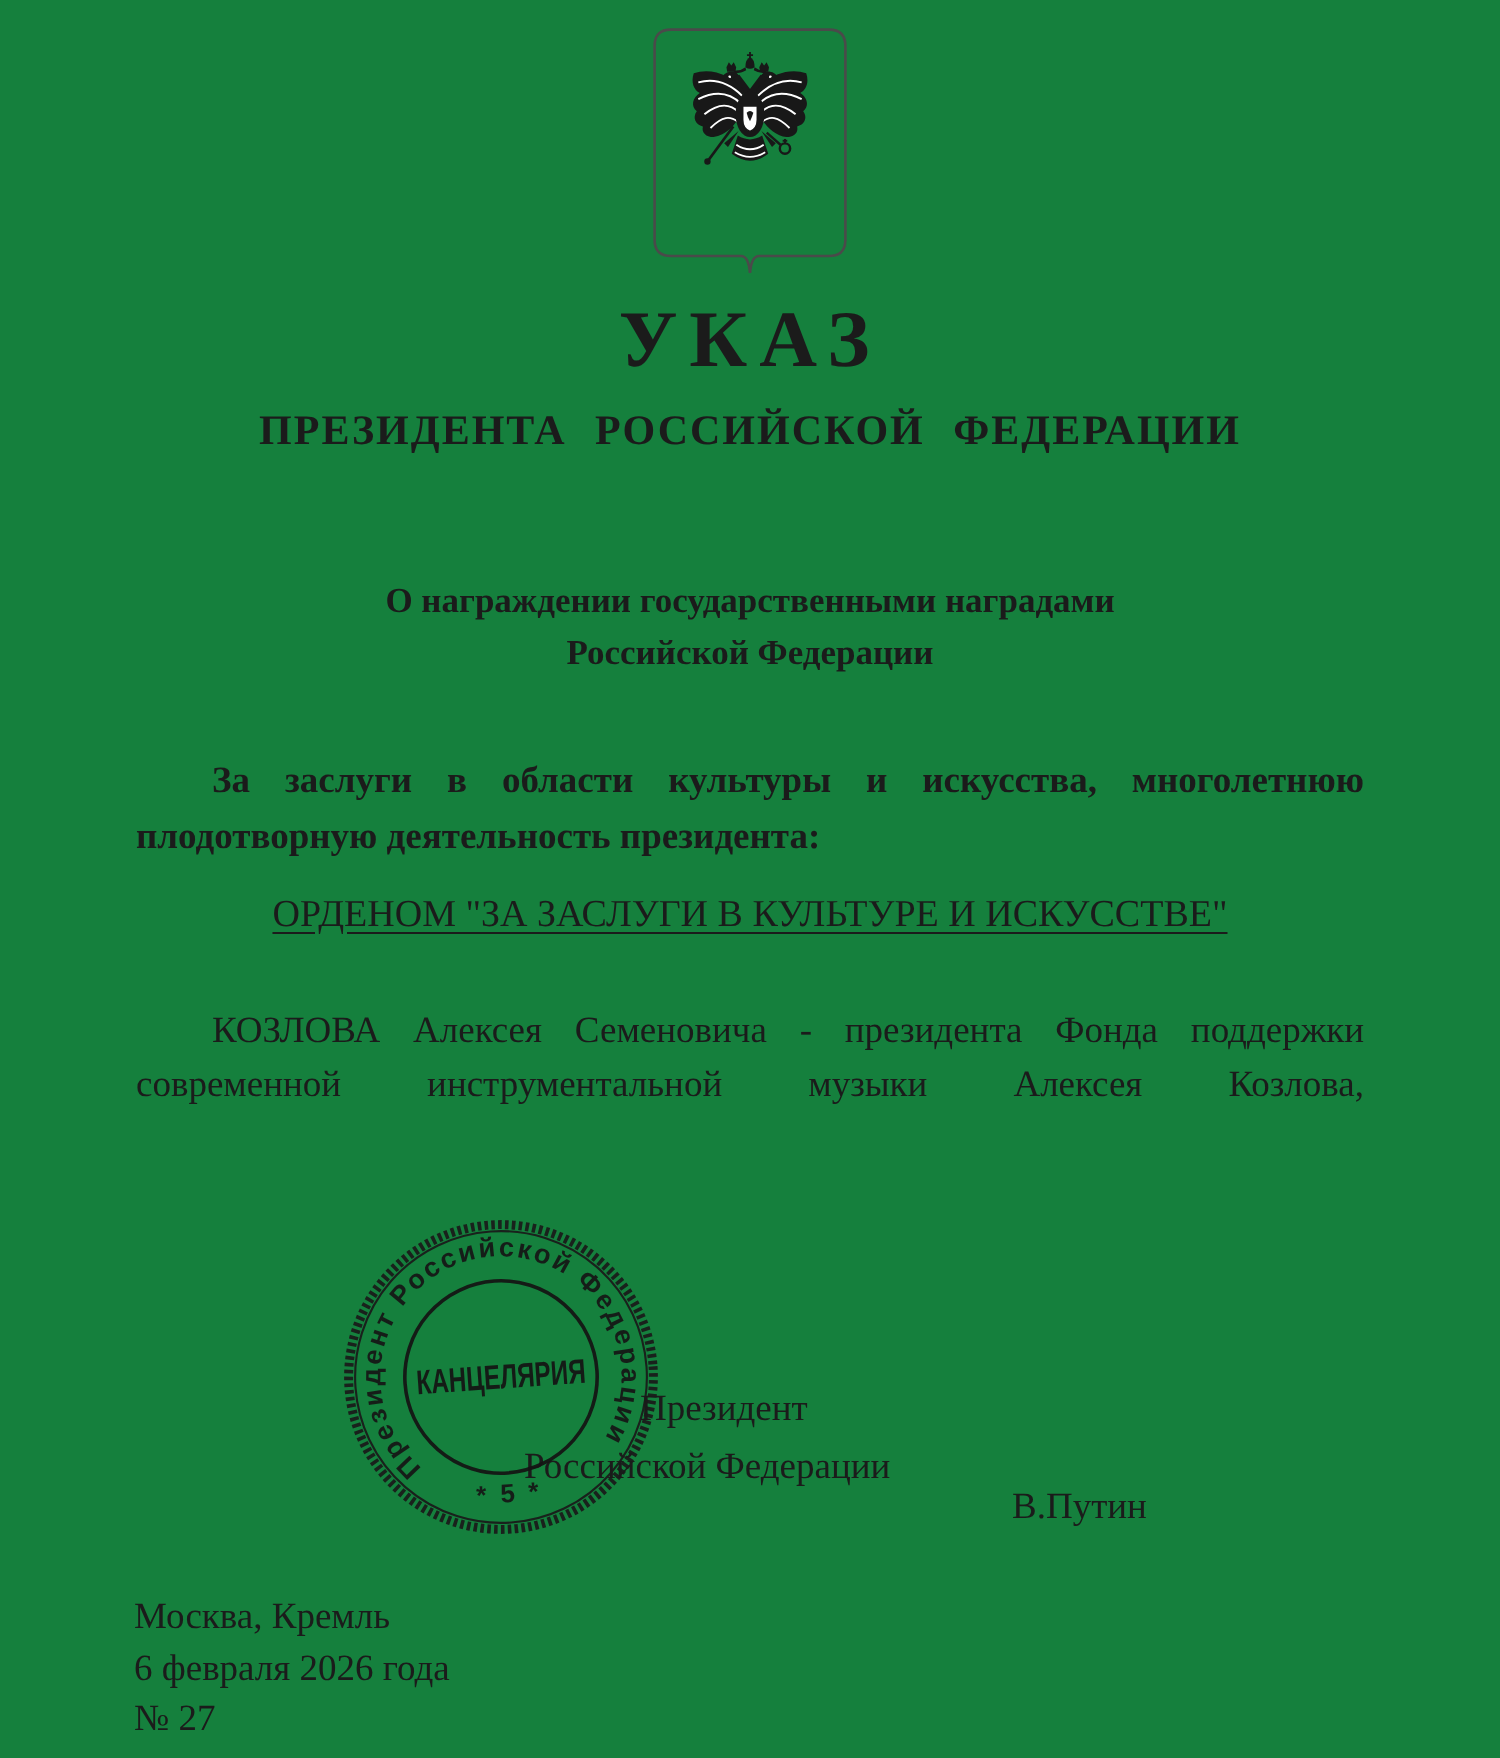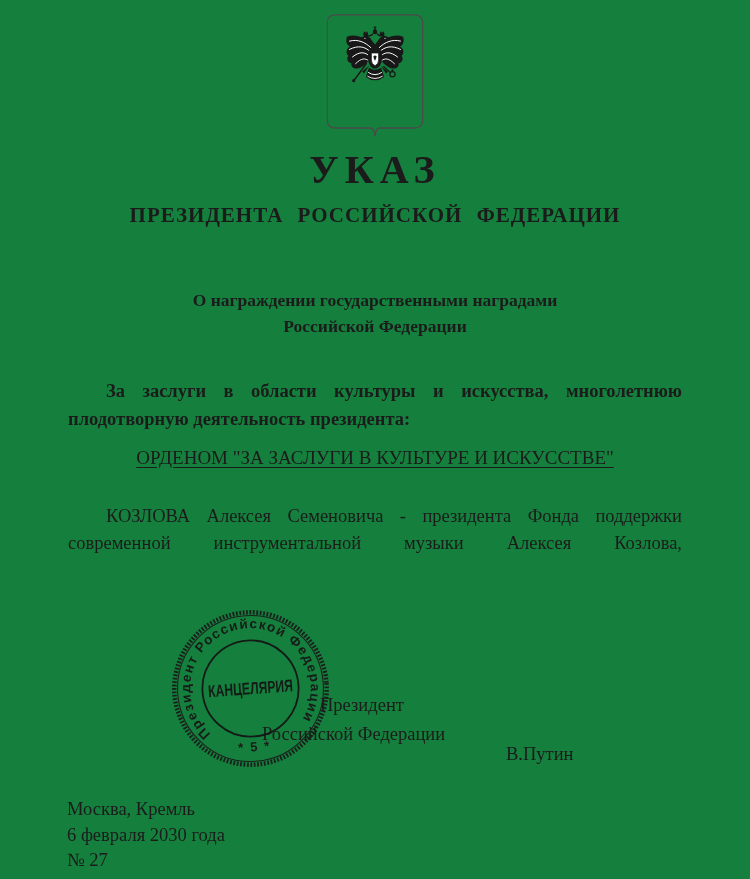--- a/index.html
+++ b/index.html
@@ -180,17 +180,17 @@
       <text class="ring-text">
         <textPath href="#ringPath" startOffset="0" textLength="336" lengthAdjust="spacingAndGlyphs">Президент Российской Федерации</textPath>
       </text>
       <text class="stamp-center" x="100" y="107" text-anchor="middle" textLength="104" lengthAdjust="spacingAndGlyphs">КАНЦЕЛЯРИЯ</text>
       <text class="stamp-bottom" x="100" y="177" text-anchor="middle">* 5 *</text>
     </svg>
   </div>
 
   <div class="footer">
     <div>Москва, Кремль</div>
-    <div>6 февраля 2030 года</div>
+    <div>6 февраля 2026 года</div>
     <div>№ 27</div>
   </div>
 
 </div>
 
 </body></html>

